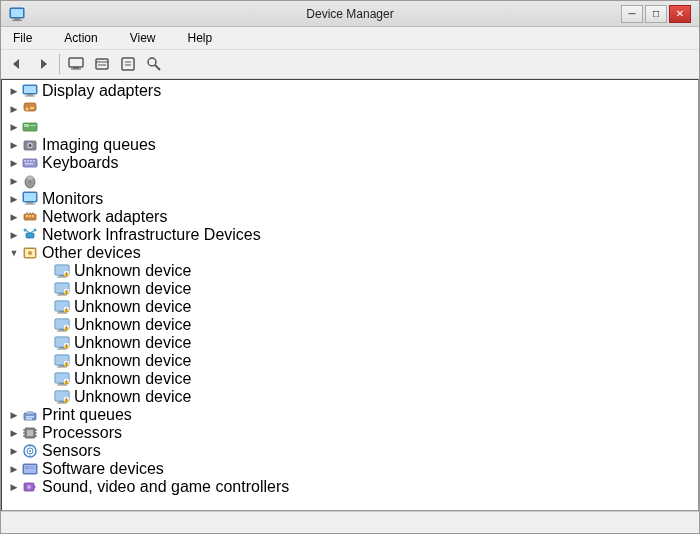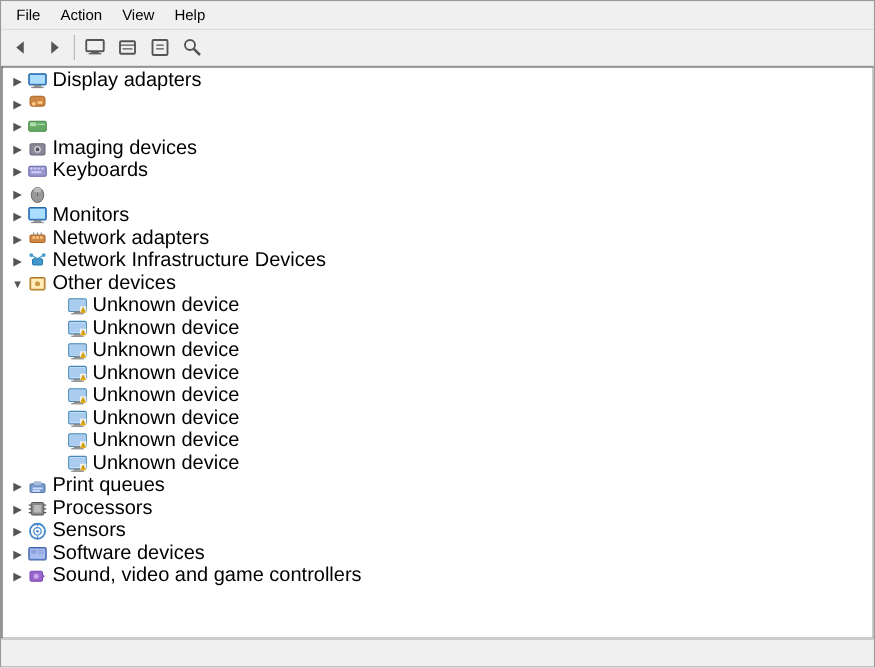--- a/index.html
+++ b/index.html
@@ -65,21 +65,21 @@
       justify-content: center;
       font-size: 10px;
     }
     .title-btn.close {
       background: linear-gradient(to bottom, #e8504a, #c0302a);
       color: white;
       border-color: #a02020;
     }
     .menu-bar {
       display: flex;
-      gap: 0;
+      gap: 16px;
       padding: 2px 4px;
       background: #f0f0f0;
       border-bottom: 1px solid #ddd;
       flex-shrink: 0;
     }
     .menu-item {
       padding: 2px 8px;
       cursor: pointer;
       font-size: 12px;
     }
@@ -174,20 +174,38 @@
     .tree-panel::-webkit-scrollbar-button { 
       background: #e0e0e0; border: 1px solid #aaa; height: 16px;
       display: block;
     }
   </style>
 </head>
 <body>
 
 <div class="window">
 
+  <div class="title-bar">
+    <div class="title-bar-left">
+      <div class="title-bar-icon">
+        <svg width="16" height="16" viewBox="0 0 16 16">
+          <rect x="1" y="2" width="14" height="10" rx="1" fill="#4488cc" stroke="#2266aa" stroke-width="1"></rect>
+          <rect x="5" y="12" width="6" height="2" fill="#888"></rect>
+          <rect x="3" y="14" width="10" height="1" fill="#888"></rect>
+          <rect x="2" y="3" width="12" height="8" fill="#aaddff"></rect>
+        </svg>
+      </div>
+    </div>
+    <div class="title-bar-title">Device Manager</div>
+    <div class="title-bar-buttons">
+      <button class="title-btn">─</button>
+      <button class="title-btn">□</button>
+      <button class="title-btn close">✕</button>
+    </div>
+  </div>
 
   <div class="menu-bar">
     <div class="menu-item">File</div>
     <div class="menu-item">Action</div>
     <div class="menu-item">View</div>
     <div class="menu-item">Help</div>
   </div>
 
   <div class="toolbar">
     <button class="toolbar-btn">
@@ -267,21 +285,21 @@
         </div>
         <div class="tree-item">
           <span class="tree-expand">▶</span>
           <span class="tree-icon">
             <svg width="16" height="16" viewBox="0 0 16 16">
               <rect x="2" y="4" width="12" height="9" rx="1" fill="#888899" stroke="#666677" stroke-width="0.8"></rect>
               <circle cx="8" cy="8.5" r="3" fill="#ccccdd" stroke="#888" stroke-width="0.5"></circle>
               <circle cx="8" cy="8.5" r="1.5" fill="#555"></circle>
             </svg>
           </span>
-          <span class="tree-label">Imaging devices</span>
+          <span class="tree-label">Imaging queues</span>
         </div>
         <div class="tree-item">
           <span class="tree-expand">▶</span>
           <span class="tree-icon">
             <svg width="16" height="16" viewBox="0 0 16 16">
               <rect x="1" y="4" width="14" height="8" rx="1" fill="#9999cc" stroke="#6666aa" stroke-width="0.8"></rect>
               <rect x="2" y="5" width="2" height="1.5" rx="0.3" fill="#ccccff"></rect>
               <rect x="5" y="5" width="2" height="1.5" rx="0.3" fill="#ccccff"></rect>
               <rect x="8" y="5" width="2" height="1.5" rx="0.3" fill="#ccccff"></rect>
               <rect x="11" y="5" width="2" height="1.5" rx="0.3" fill="#ccccff"></rect>

